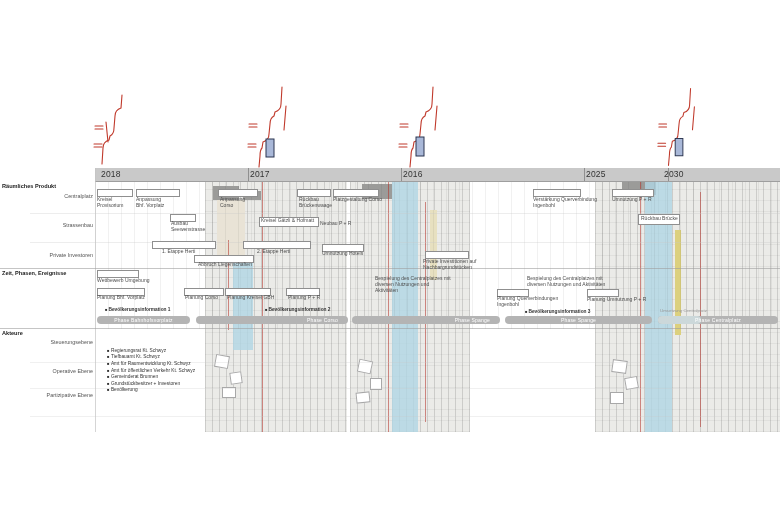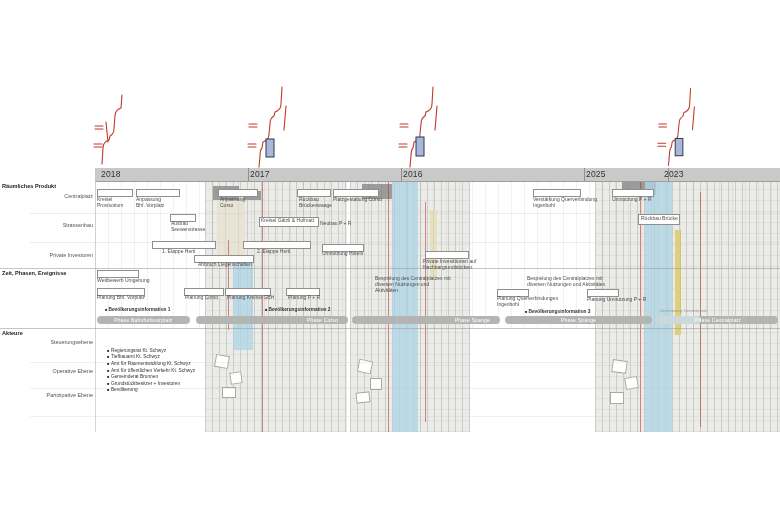--- a/index.html
+++ b/index.html
@@ -137,21 +137,21 @@
   <div class="band" style="left:95px;top:168px;width:685px;height:13px;">
     <div class="tick" style="left:153px;"></div>
     <div class="tick" style="left:306px;"></div>
     <div class="tick" style="left:489px;"></div>
     <div class="tick" style="left:573px;"></div>
   </div>
   <div class="year" style="left:101px;top:169px;">2018</div>
   <div class="year" style="left:250px;top:169px;">2017</div>
   <div class="year" style="left:403px;top:169px;">2016</div>
   <div class="year" style="left:586px;top:169px;">2025</div>
-  <div class="year" style="left:664px;top:169px;">2023</div>
+  <div class="year" style="left:664px;top:169px;">2030</div>
 
   <div class="vline" style="left:95px;top:168px;height:264px;"></div>
   <div class="hline" style="left:30px;top:213px;width:750px;opacity:.55;"></div>
   <div class="hline" style="left:30px;top:242px;width:750px;opacity:.55;"></div>
   <div class="hline dark" style="left:0;top:268px;width:780px;"></div>
   <div class="hline dark" style="left:0;top:328px;width:780px;"></div>
   <div class="hline" style="left:30px;top:362px;width:750px;opacity:.45;"></div>
   <div class="hline" style="left:30px;top:388px;width:750px;opacity:.45;"></div>
   <div class="hline" style="left:30px;top:416px;width:750px;opacity:.45;"></div>
 

